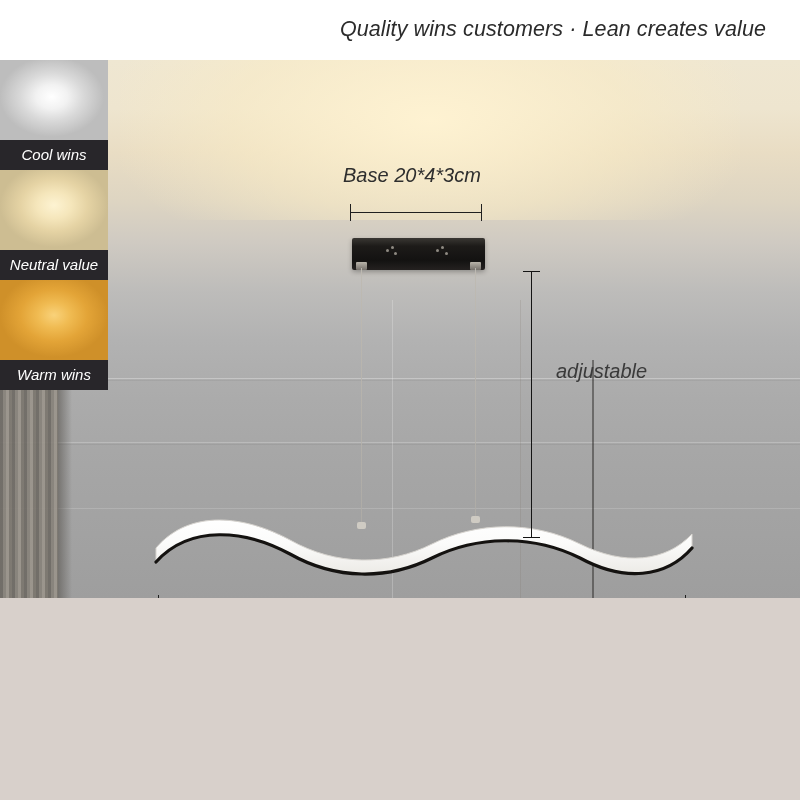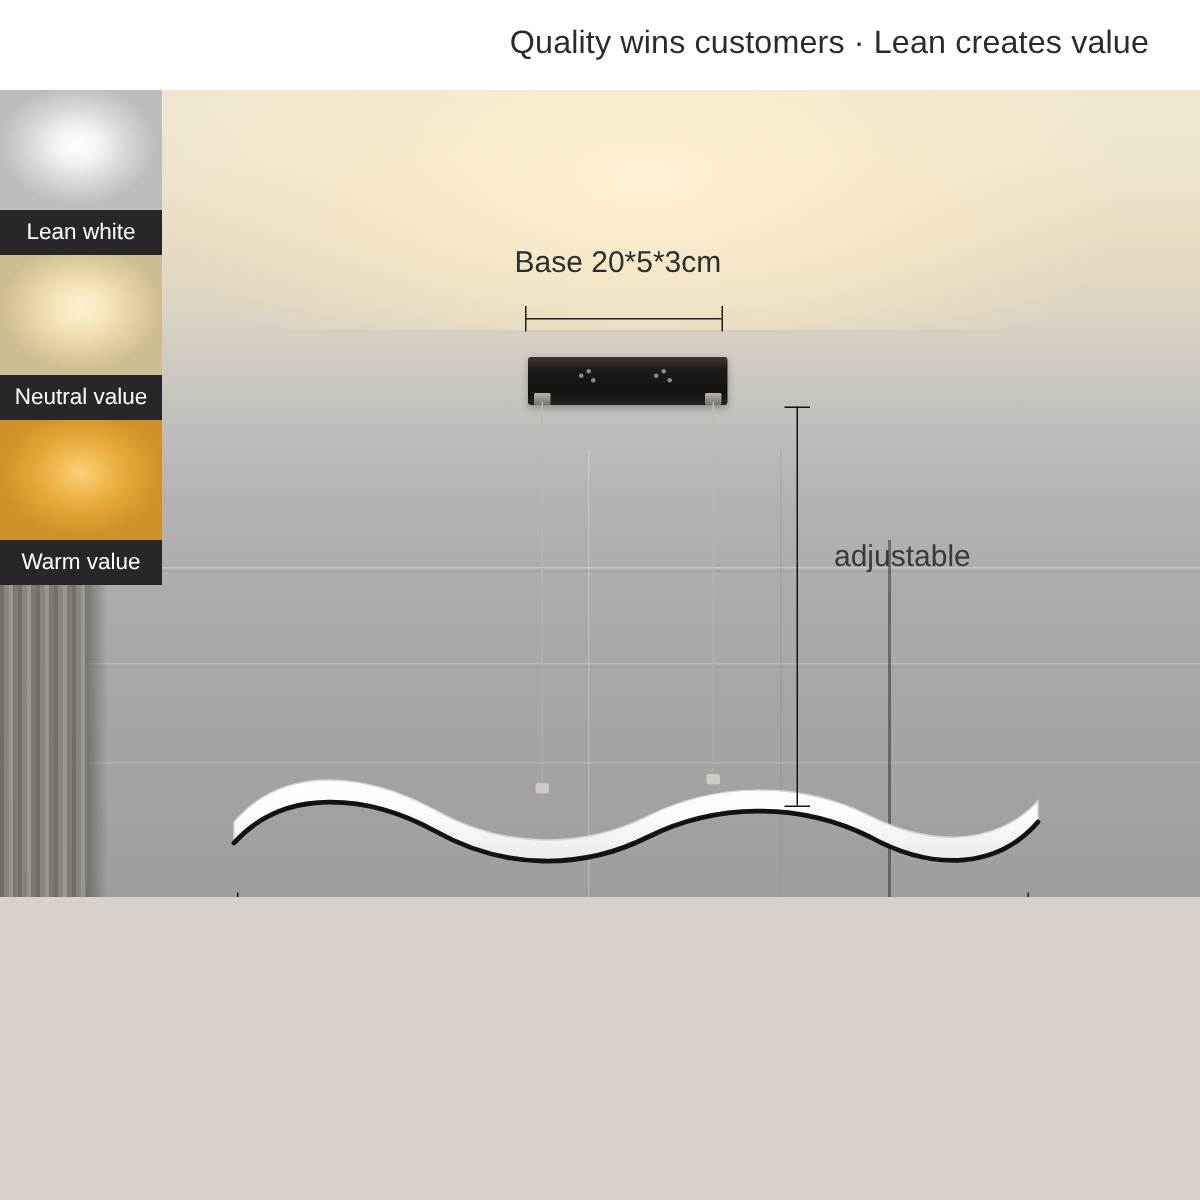--- a/index.html
+++ b/index.html
@@ -2,21 +2,21 @@
 <html><head>
 <meta charset="utf-8">
 <style>
   html,body{margin:0;padding:0;}
   body{
     width:800px;height:800px;
     font-family:"Liberation Sans", sans-serif;
     background:#ffffff;
     overflow:hidden;
   }
-  .page{position:relative;width:800px;height:800px;overflow:hidden;background:#fff;}
+  .page{position:relative;width:800px;height:800px;overflow:hidden;background:#fff;font-style:italic;}
 
   
   .header{
     position:absolute;left:0;top:0;width:800px;height:60px;
     background:#ffffff;
   }
   .header-text{
     position:absolute;right:34px;top:29px;
     transform:translateY(-50%);
     font-size:21.5px;color:#2b2b2b;letter-spacing:.1px;
@@ -218,45 +218,45 @@
                  C 238,80 186,80 140,54
                  C 96,30 40,24 6,62 Z" fill="url(#lampTop)" stroke="#d7d4cf" stroke-width="1"></path>
         <path d="M6,62
                  C 40,24 96,30 140,54
                  C 186,80 238,80 282,58
                  C 326,36 382,34 430,58
                  C 474,82 516,78 542,48" fill="none" stroke="#141210" stroke-width="3.2" stroke-linecap="round"></path>
       </svg>
     </div>
 
-    <div class="ann-text base-label">Base 20*5*3cm</div>
+    <div class="ann-text base-label">Base 20*4*3cm</div>
     <div class="dim-h base"></div>
     <div class="tick-v b1"></div>
     <div class="tick-v b2"></div>
 
     <div class="dim-v"></div>
     <div class="tick-h t1"></div>
     <div class="tick-h t2"></div>
     <div class="ann-text wire-label-2">adjustable</div>
 
     <div class="tick-v l1"></div>
     <div class="tick-v l2"></div>
 
     <div class="swatches">
       <div class="swatch sw-cool">
         <div class="swatch-img"></div>
-        <div class="swatch-label">Lean white</div>
+        <div class="swatch-label">Cool wins</div>
       </div>
       <div class="swatch sw-neutral">
         <div class="swatch-img"></div>
         <div class="swatch-label">Neutral value</div>
       </div>
       <div class="swatch sw-warm">
         <div class="swatch-img"></div>
-        <div class="swatch-label">Warm value</div>
+        <div class="swatch-label">Warm wins</div>
       </div>
     </div>
   </div>
 
   <div class="specs">
     
 
     
 
     

